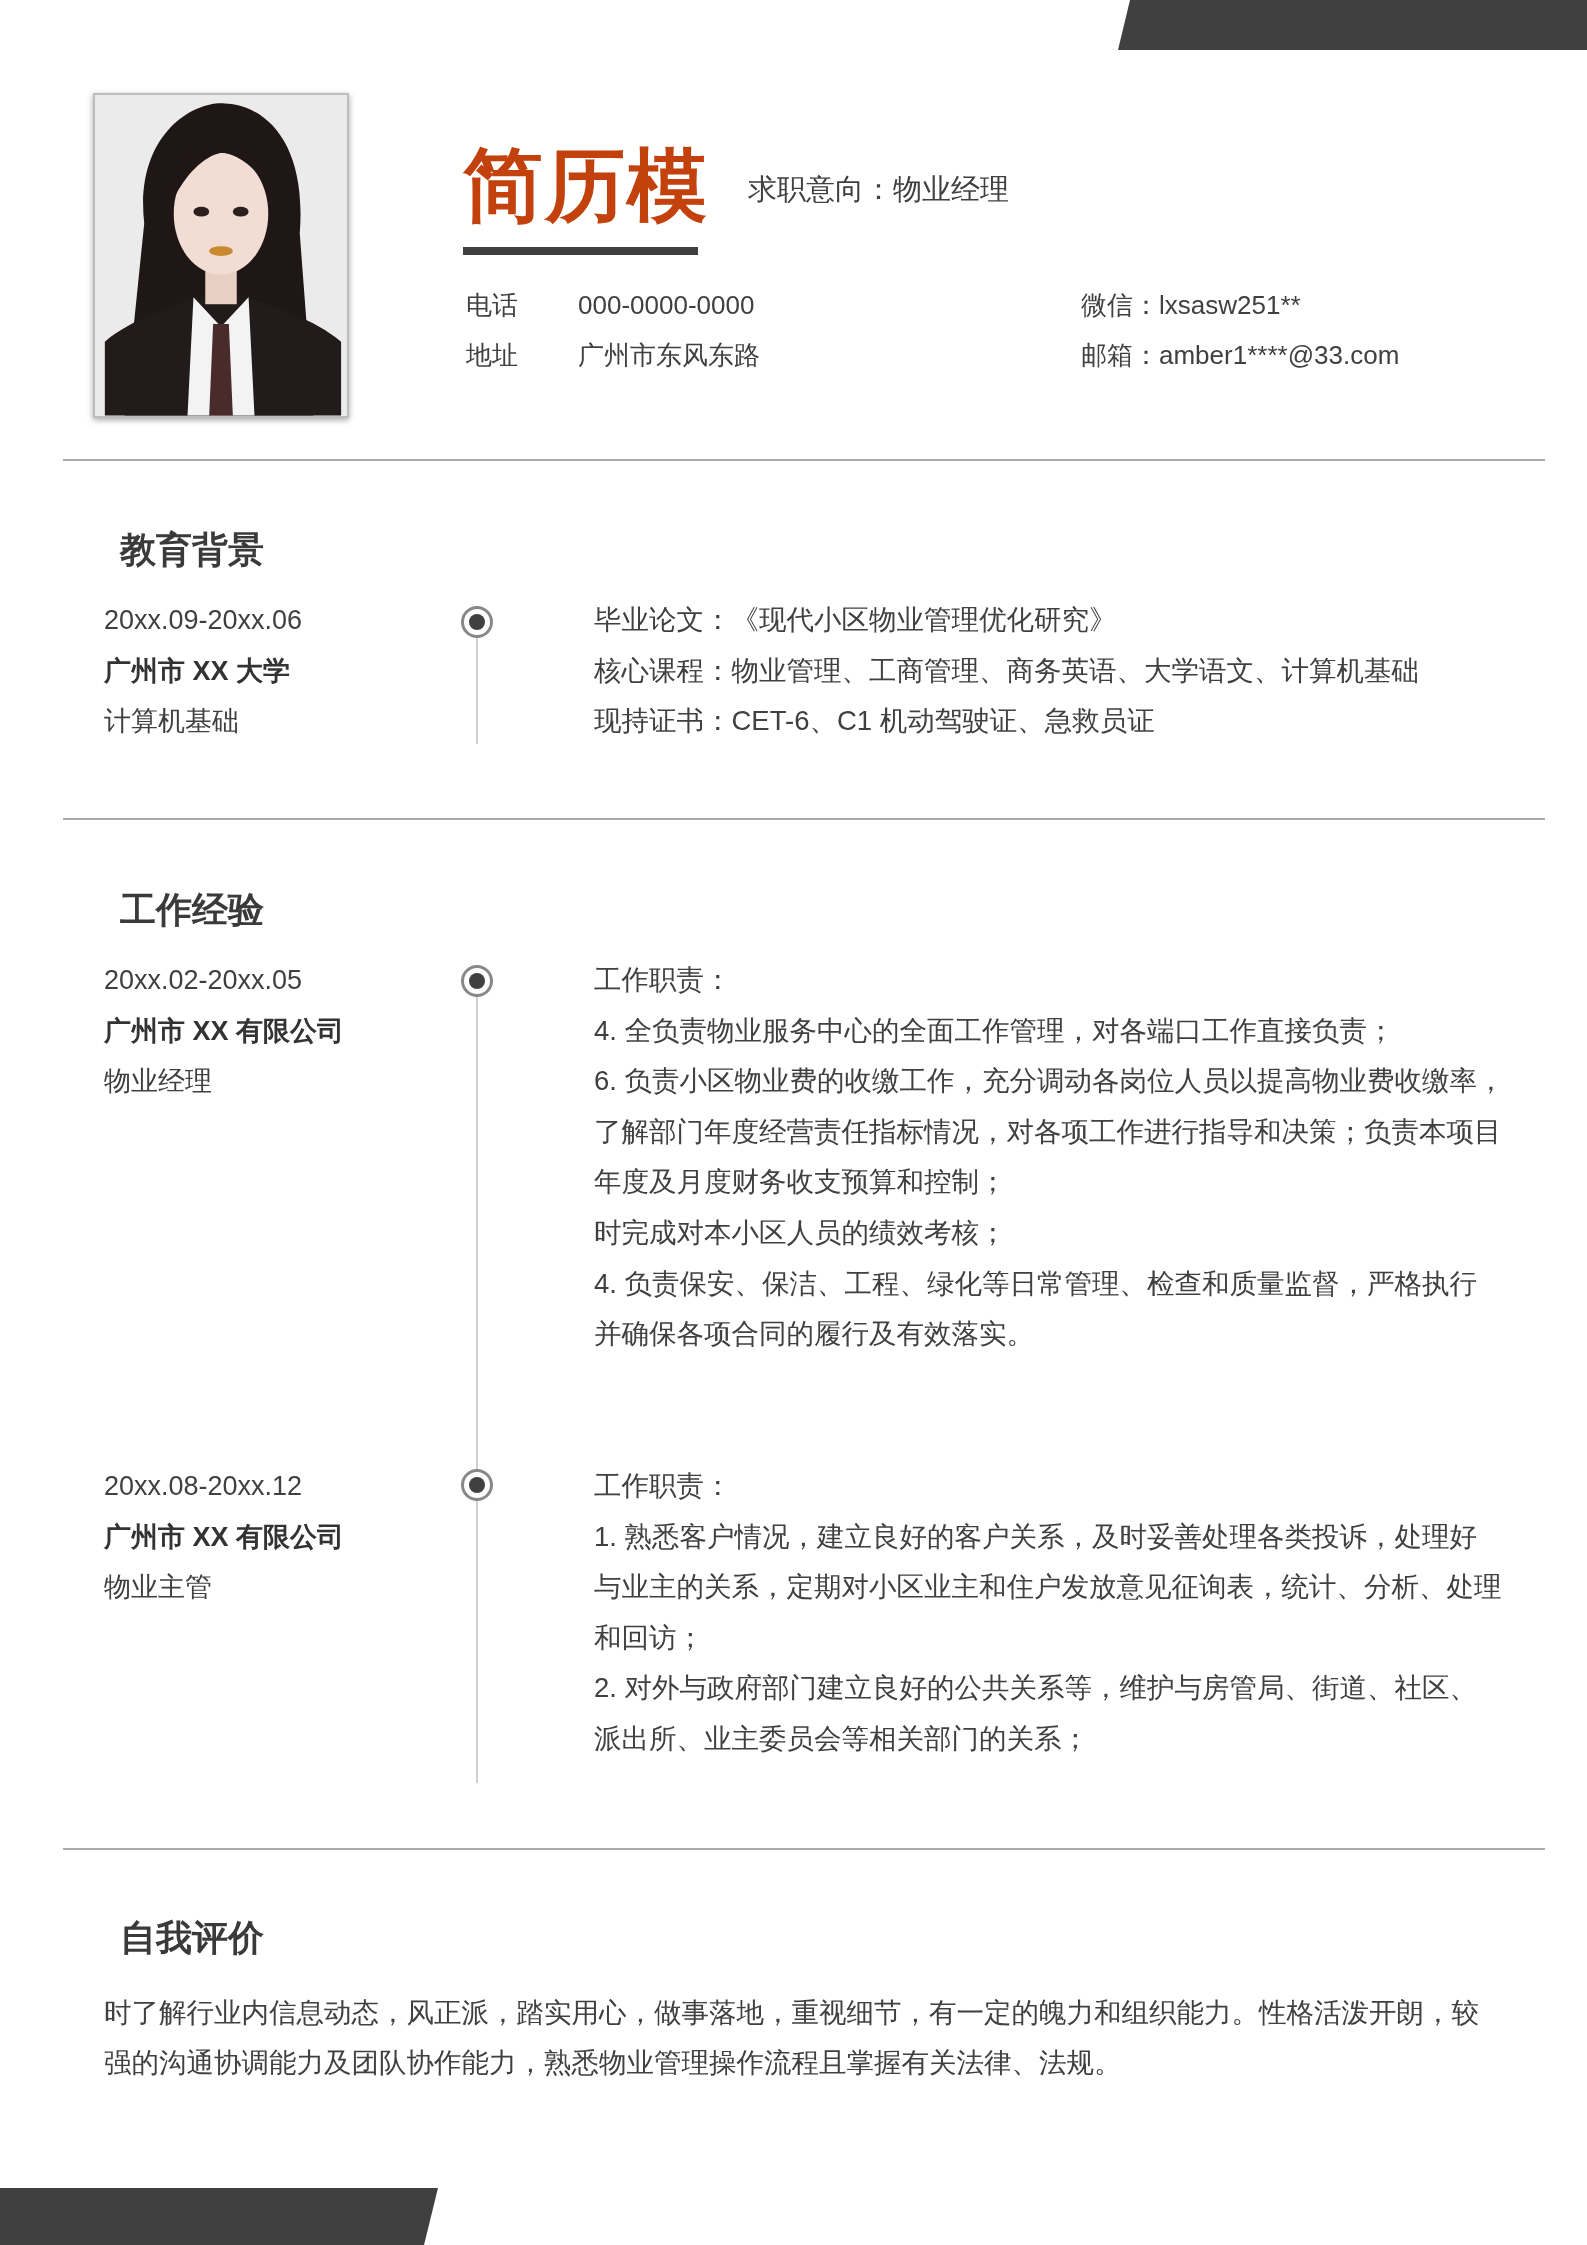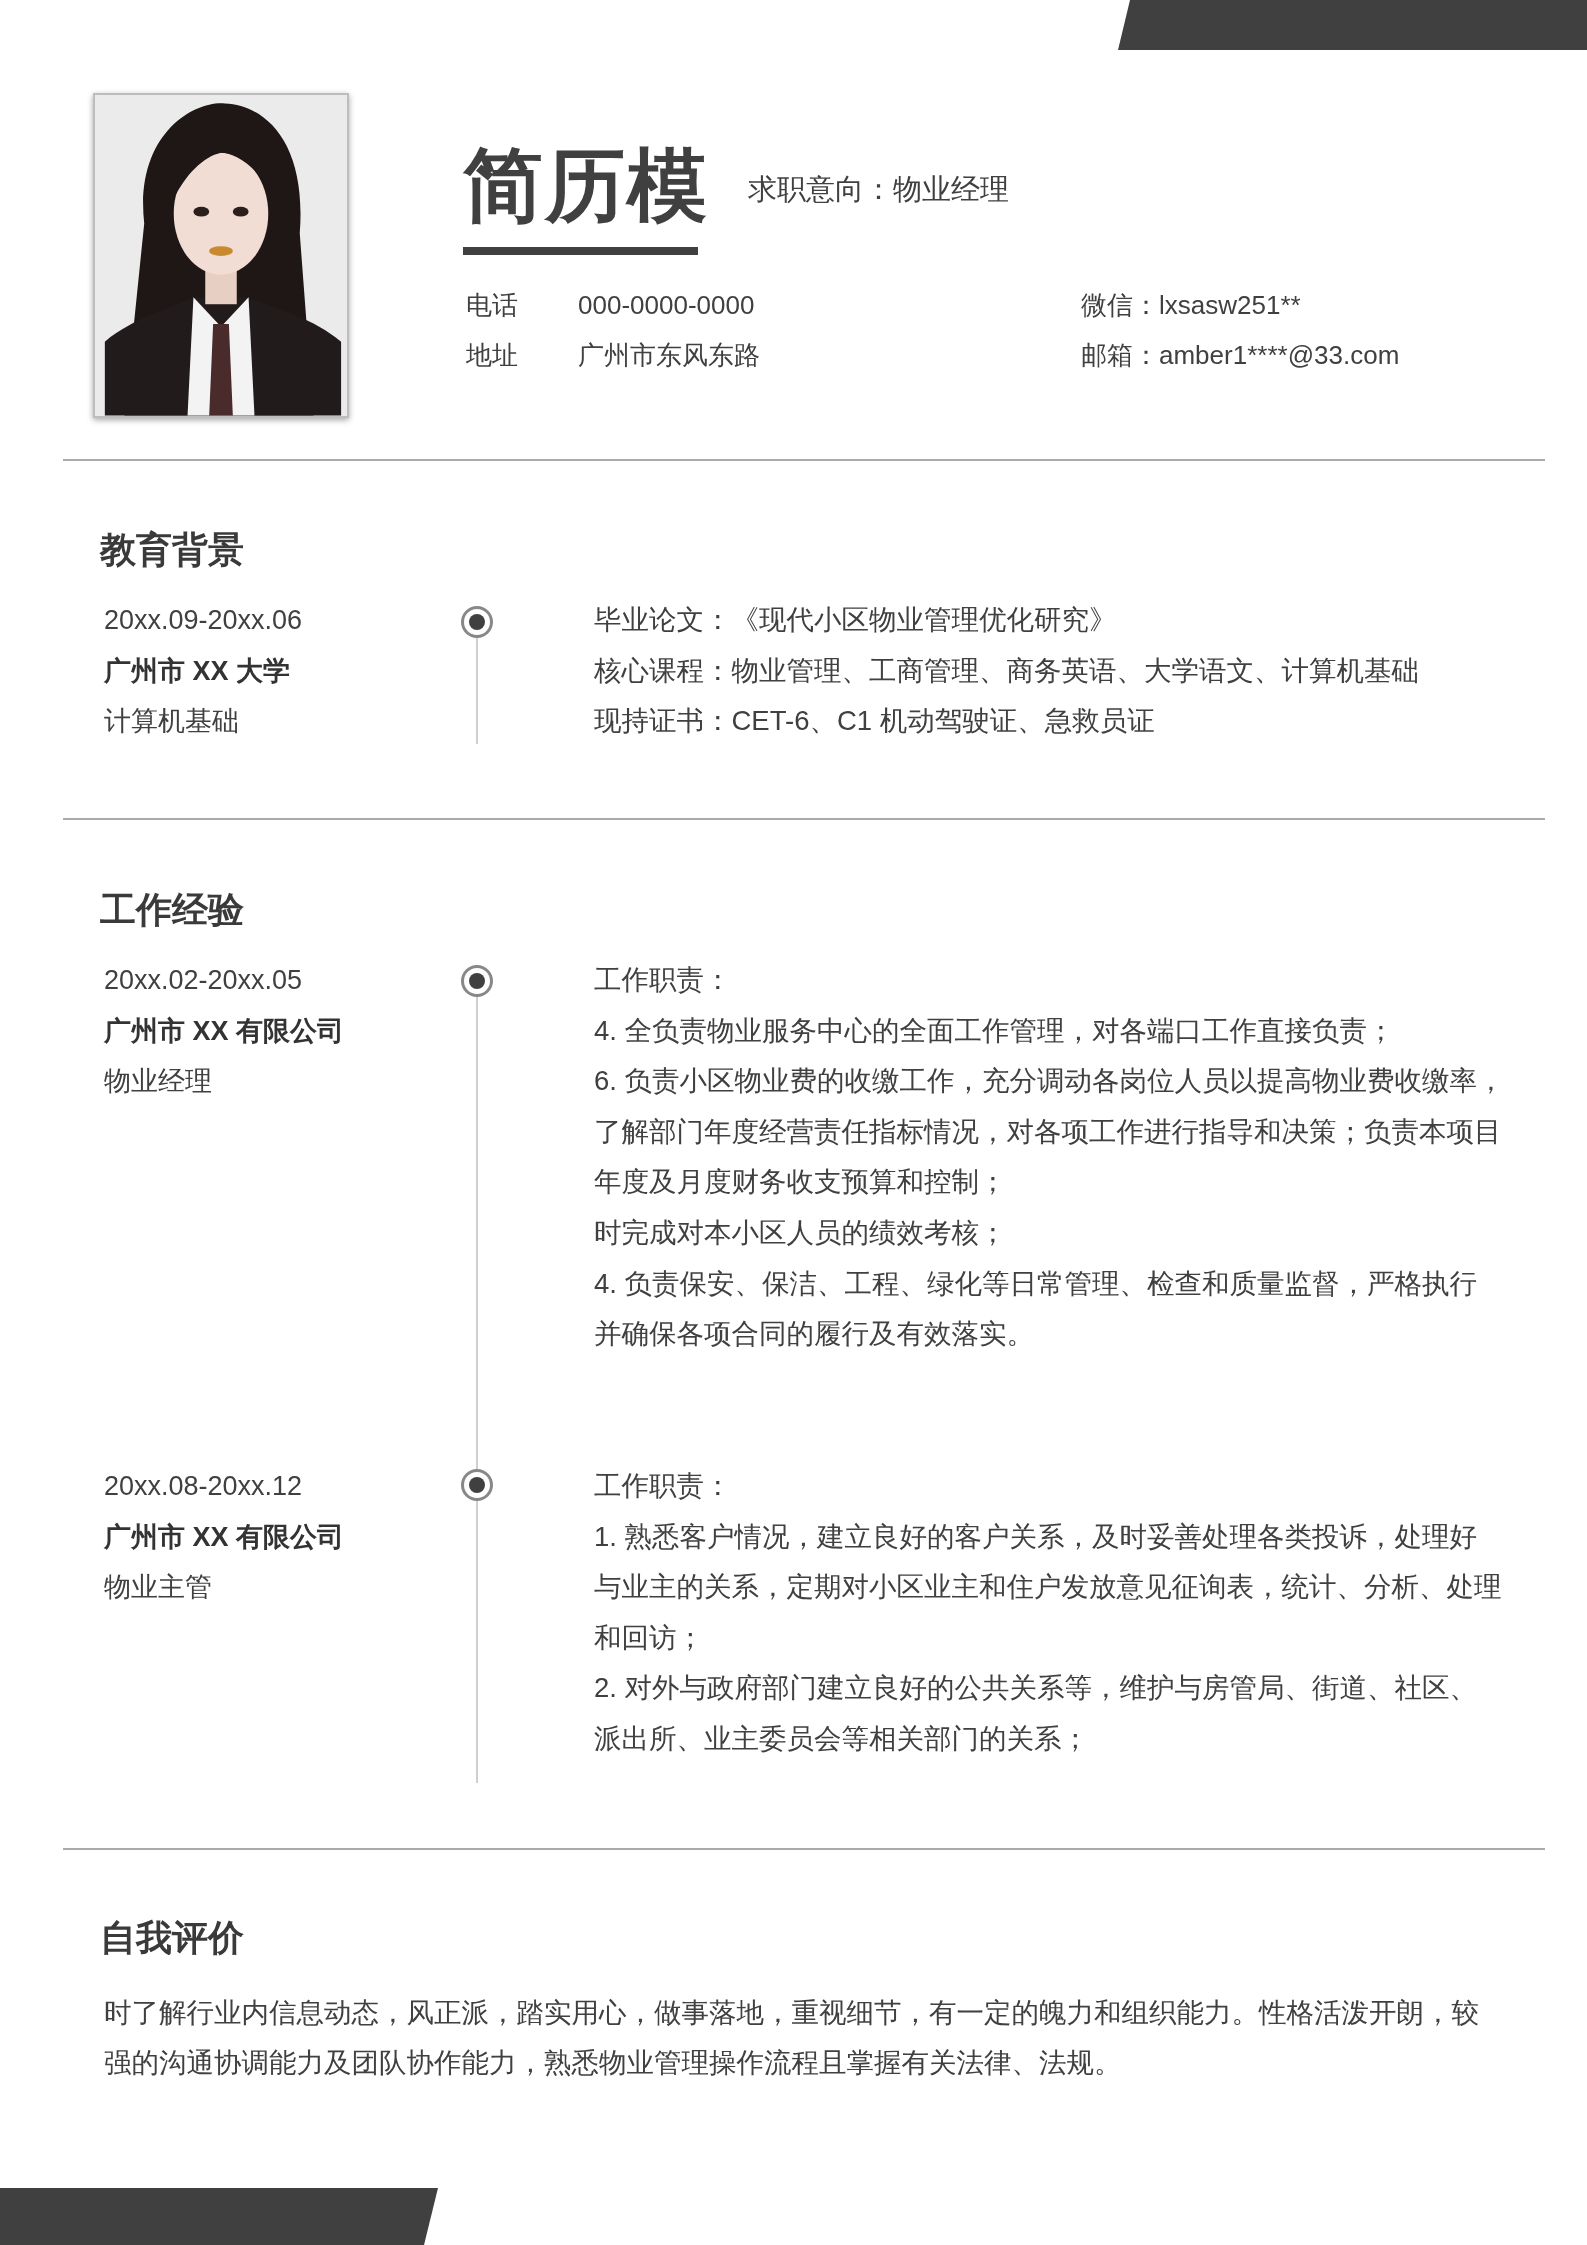--- a/index.html
+++ b/index.html
@@ -7,29 +7,29 @@
   body { position: relative; font-family: "Liberation Sans", "DejaVu Sans", sans-serif; color: #404040; }
   .deco-top { position: absolute; left: 0; top: 0; width: 1587px; height: 50px; }
   .deco-bottom { position: absolute; left: 0; top: 2188px; width: 440px; height: 57px; }
 
   .photo { position: absolute; left: 93px; top: 93px; width: 256px; height: 325px;
            background: #ebebeb; border: 2px solid #bdbdbd;
            box-shadow: 0 2px 6px rgba(0,0,0,0.35); overflow: hidden; }
   .photo svg { width: 100%; height: 100%; display: block; }
 
   .name { position: absolute; left: 463px; top: 136px; font-size: 80px; font-weight: bold;
-          line-height: 100px; letter-spacing: 2px; color: #404040; white-space: nowrap; }
+          line-height: 100px; letter-spacing: 2px; color: #c2410c; white-space: nowrap; }
   .name-bar { position: absolute; left: 463px; top: 247px; width: 235px; height: 8px; background: #404040; }
   .intent { position: absolute; left: 748px; top: 169px; font-size: 29px; line-height: 40px; white-space: nowrap; }
 
   .contact { position: absolute; font-size: 26px; line-height: 36px; white-space: nowrap; }
 
   .divider { position: absolute; left: 63px; width: 1482px; height: 2px; background: #aaaaaa; }
 
-  .sec-title { position: absolute; left: 100px; font-size: 36px; font-weight: bold; line-height: 46px; color: #3a3a3a; white-space: nowrap; }
+  .sec-title { position: absolute; left: 120px; font-size: 36px; font-weight: bold; line-height: 46px; color: #3a3a3a; white-space: nowrap; }
 
   .left-col { position: absolute; left: 104px; width: 330px; }
   .left-col div { font-size: 27px; line-height: 50.6px; height: 50.6px; white-space: nowrap; }
   .left-col .bold { font-weight: bold; color: #333; }
 
   .right-col { position: absolute; left: 594px; width: 920px; }
   .right-col div { font-size: 27.5px; line-height: 50.6px; height: 50.6px; white-space: nowrap; }
 
   .tl-line { position: absolute; left: 476px; width: 2px; background: #cfcfcf; }
   .tl-dot { position: absolute; width: 32px; height: 32px; border-radius: 50%;

